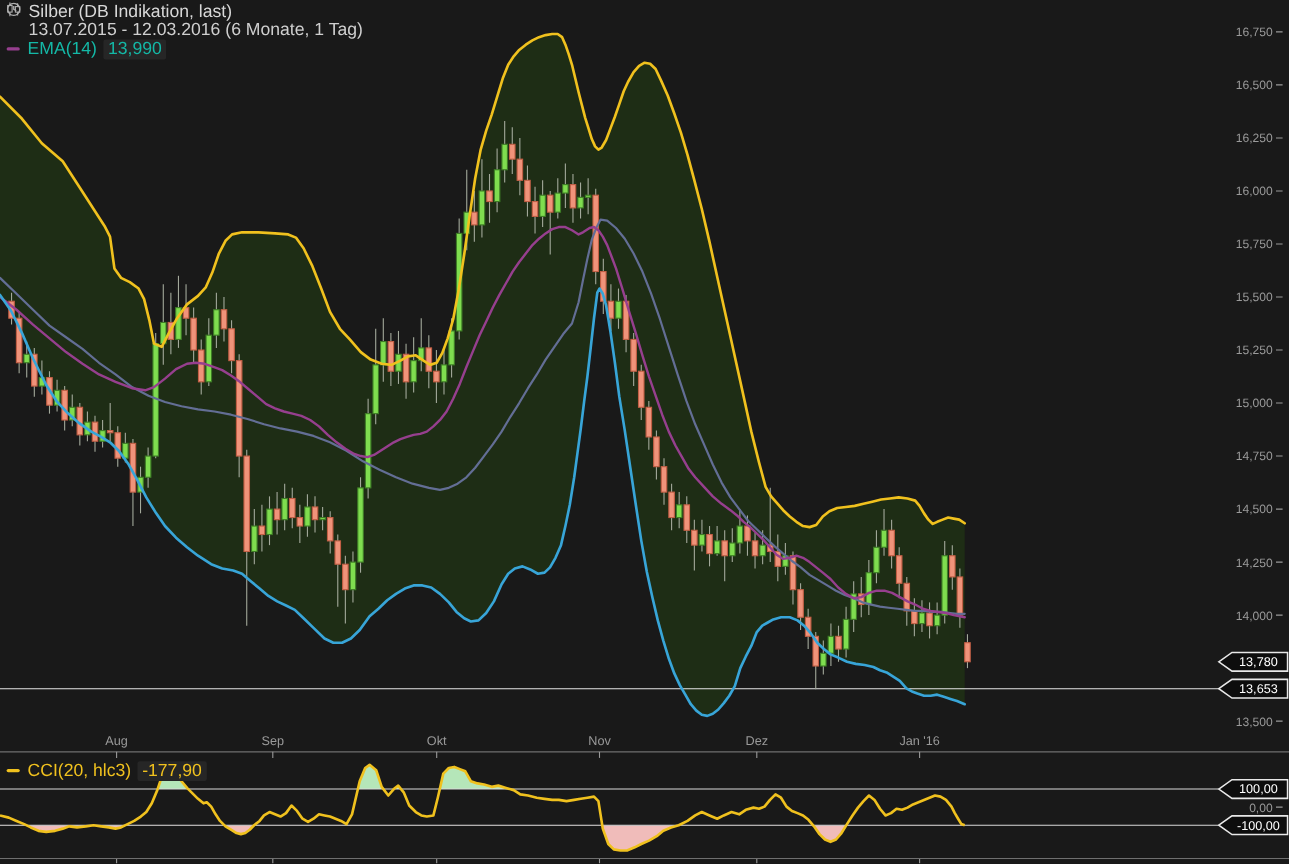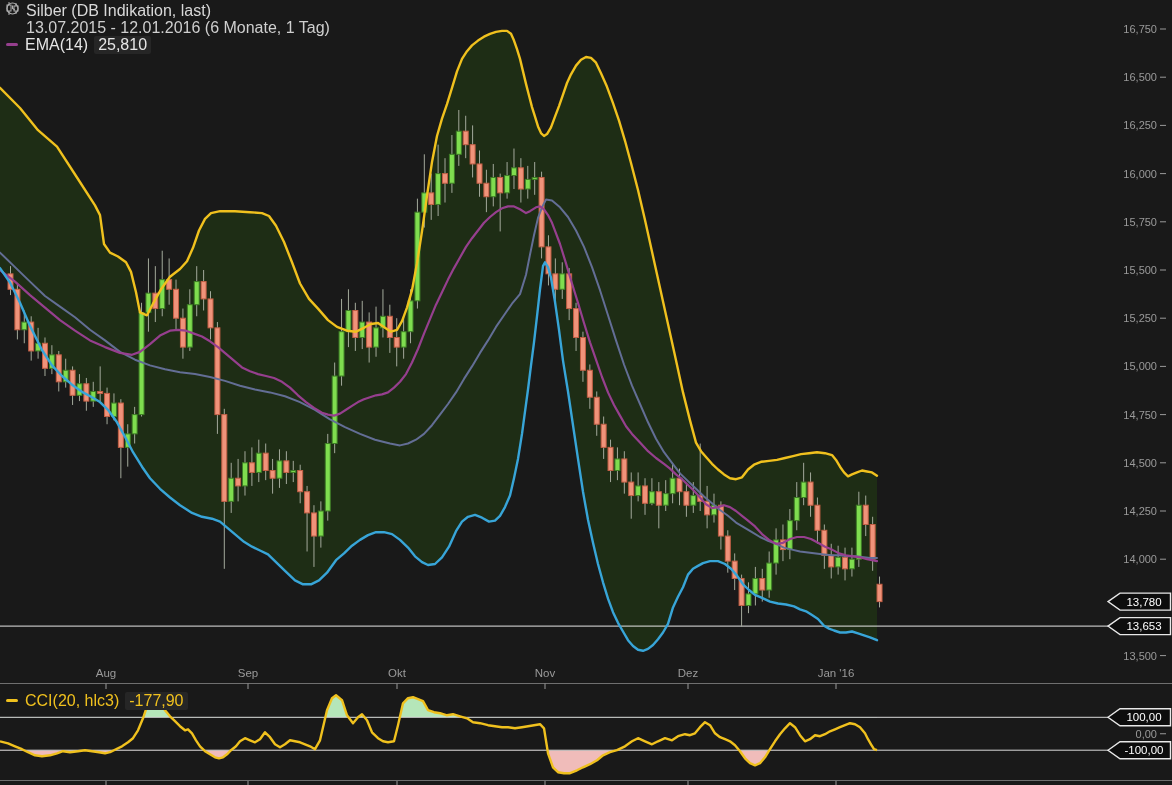--- a/index.html
+++ b/index.html
@@ -12,21 +12,21 @@
   .title{color:#d8d8d8;margin-right:14px;}
   .ohlc{color:#a6a6a6;}
   .ohlc span{margin-right:9px;}
   .range{color:#cfcfcf;}
   .dash{display:inline-block;width:12px;height:3px;border-radius:2px;margin-right:7px;}
   .chip{background:#262626;padding:0 4px;border-radius:2px;margin-left:6px;}
   .bb-label{color:#f0c11e;}
   .bb-up{color:#f0c11e;}
   .bb-mid{color:#8b93b5;}
   .bb-low{color:#41a8e0;}
-  .ema-label,.ema-val{color:#e5e5e5;text-align:right;}
+  .ema-label,.ema-val{color:#14b8a6;text-align:right;}
   .cci-hud{position:absolute;left:6px;top:692px;z-index:5;text-align:center;}
   .cci-label,.cci-val{color:#f0c11e;}
 </style>
 </head>
 <body>
 
 <div class="root">
   <svg id="chart" width="1172" height="785">
       <rect x="0" y="0" width="1172" height="785" fill="#191919"></rect>
       <g>
@@ -646,26 +646,26 @@
       </span>
       <span class="title">Silber (DB Indikation, last)</span>
     </div>
     <div class="hrow">
       <span class="ico">
         <svg width="13" height="13">
             <circle cx="6.5" cy="6.5" r="5.5" fill="none" stroke="#b0b0b0" stroke-width="1.2"></circle>
             <polyline points="6.5,3.5 6.5,6.5 8.8,7.8" fill="none" stroke="#b0b0b0" stroke-width="1.2"></polyline>
           </svg>
       </span>
-      <span class="range">13.07.2015 - 12.01.2016 (6 Monate, 1 Tag)</span>
+      <span class="range">13.07.2015 - 12.03.2016 (6 Monate, 1 Tag)</span>
     </div>
     <div class="hrow">
       <span class="dash" style="background:#963f8e"></span>
       <span class="ema-label">EMA(14)</span>
-      <span class="chip ema-val">25,810</span>
+      <span class="chip ema-val">13,990</span>
     </div>
   </div>
 
   <div class="cci-hud">
     <div class="hrow">
       <span class="dash" style="background:#f0c11e"></span>
       <span class="cci-label">CCI(20, hlc3)</span>
       <span class="chip cci-val">-177,90</span>
     </div>
   </div>

